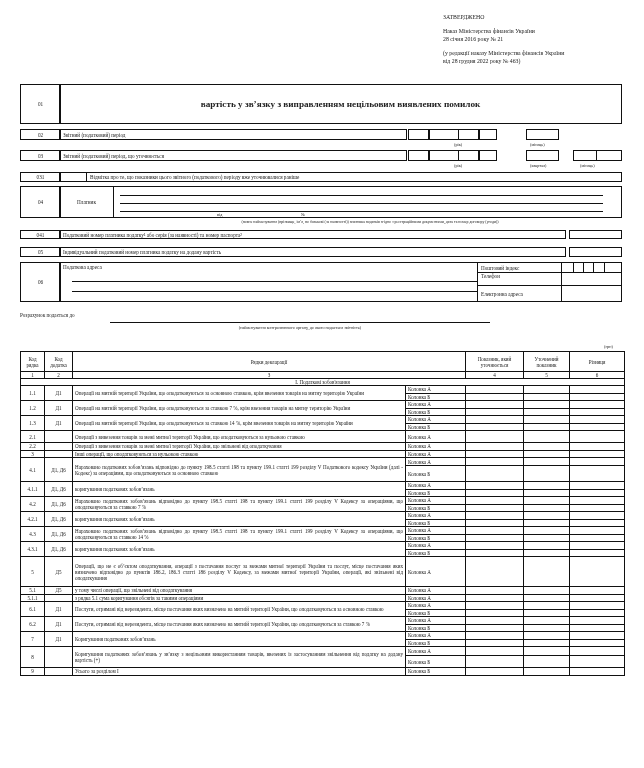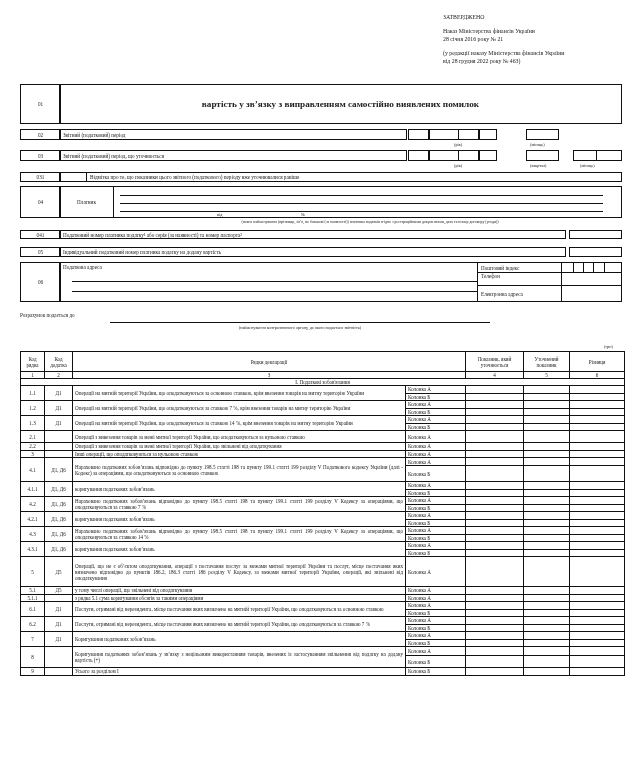--- a/index.html
+++ b/index.html
@@ -28,21 +28,21 @@
   <div style="height:7px"></div>
   <div>Наказ Міністерства фінансів України</div>
   <div>28 січня 2016 року № 21</div>
   <div style="height:7px"></div>
   <div>(у редакції наказу Міністерства фінансів України</div>
   <div>від 28 грудня 2022 року № 463)</div>
 </div>
 
 <div class="abs b ctr t" style="left:20px;top:84px;width:41px;height:40px;">01</div>
 <div class="abs b ctr" style="left:59px;top:84px;width:563px;height:40px;flex-direction:column;">
-  <div class="title">вартість у зв’язку з виправленням самостійно виявлених помилок</div>
+  <div class="title">вартість у зв’язку з виправленням нецільовим виявлених помилок</div>
 </div>
 
 <div class="abs b ctr t" style="left:20px;top:129px;width:41px;height:11px;">02</div>
 <div class="abs b lft t" style="left:59px;top:129px;width:348px;height:11px;">Звітний (податковий) період</div>
 <div class="abs b" style="left:408px;top:129px;width:22px;height:11px;"></div>
 <div class="abs b" style="left:428px;top:129px;width:31px;height:11px;"></div>
 <div class="abs b" style="left:458px;top:129px;width:22px;height:11px;"></div>
 <div class="abs b" style="left:478px;top:129px;width:19px;height:11px;"></div>
 <div class="abs b" style="left:526px;top:129px;width:33px;height:11px;"></div>
 <div class="abs tiny" style="left:454px;top:142px;">(рік)</div>

